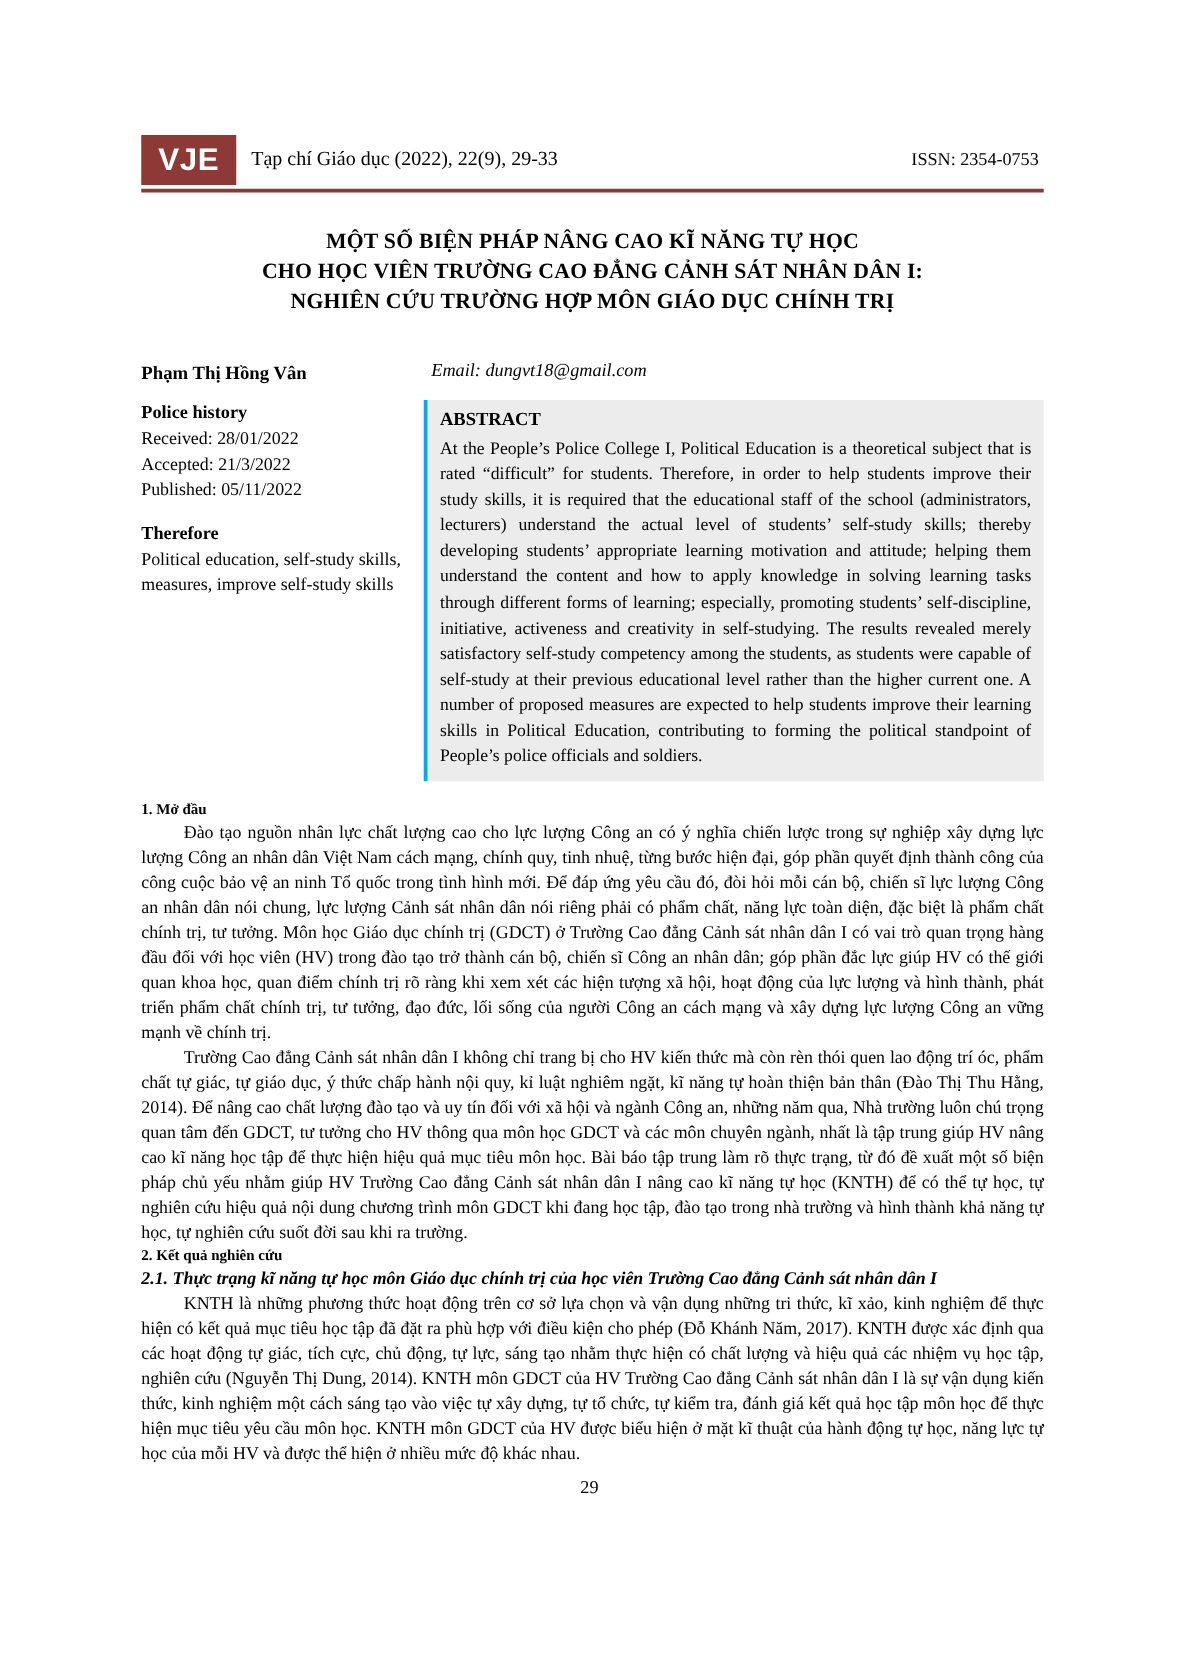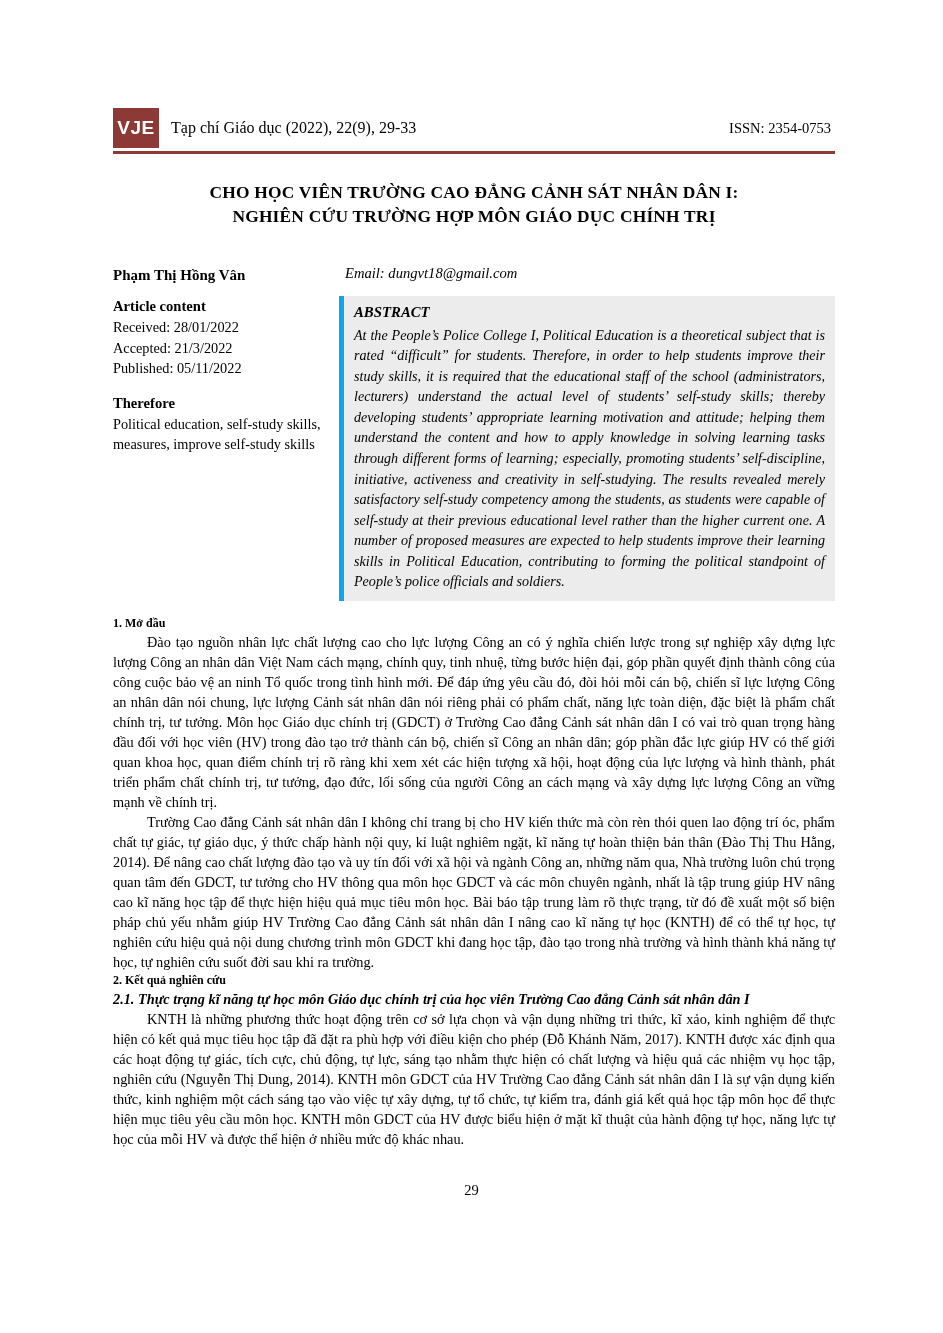--- a/index.html
+++ b/index.html
@@ -32,26 +32,26 @@
     width: 722px;
   }
 
   
   .header {
     display: flex;
     align-items: stretch;
     height: 40px;
   }
   .vje-logo {
-    width: 46px;
+    width: 76px;
     background: #8d3a36;
     color: #ffffff;
     font-family: "Liberation Sans", sans-serif;
     font-weight: bold;
-    font-size: 19px;
+    font-size: 25px;
     letter-spacing: 0.5px;
     display: flex;
     align-items: center;
     justify-content: center;
   }
   .header-meta {
     flex: 1;
     display: flex;
     align-items: center;
     justify-content: space-between;
@@ -112,26 +112,25 @@
   }
   .meta-head {
     font-weight: bold;
     font-size: 14.6px;
   }
   .meta-gap { height: 14px; }
 
   .abstract-box {
     flex: 1;
     background: #ececec;
-    border-left: 5px solid #0ea5e9;
+    border-left: 3px solid #0ea5e9;
     padding: 6px 10px 9px 10px;
     font-size: 14.1px;
     line-height: 1.46;
     text-align: justify;
-    font-style: italic;
   }
   .abstract-head {
     font-weight: bold;
     font-size: 14.8px;
     display: block;
     margin-bottom: 1px;
   }
   .abstract-body { display: block; }
 
   
@@ -178,35 +177,36 @@
     <div class="header">
       <div class="vje-logo">VJE</div>
       <div class="header-meta">
         <span class="journal-ref">Tạp chí Giáo dục (2022), 22(9), 29-33</span>
         <span class="issn">ISSN: 2354-0753</span>
       </div>
     </div>
     <div class="header-rule"></div>
 
     <div class="title-block">
+      <span class="title-line">MỘT SỐ BIỆN PHÁP NÂNG CAO KĨ NĂNG TỰ HỌC</span>
       <span class="title-line">CHO HỌC VIÊN TRƯỜNG CAO ĐẲNG CẢNH SÁT NHÂN DÂN I:</span>
       <span class="title-line">NGHIÊN CỨU TRƯỜNG HỢP MÔN GIÁO DỤC CHÍNH TRỊ</span>
     </div>
 
     <div class="author-row">
       <div class="author-name">Phạm Thị Hồng Vân</div>
       <div class="affil-block">
         <div class="affil-email">Email: dungvt18@gmail.com</div>
       </div>
     </div>
 
     <div class="meta-abstract">
 
       <div class="meta-col">
-        <div class="meta-head">Article content</div>
+        <div class="meta-head">Police history</div>
         <div>Received: 28/01/2022</div>
         <div>Accepted: 21/3/2022</div>
         <div>Published: 05/11/2022</div>
         <div class="meta-gap"></div>
         <div class="meta-head">Therefore</div>
         <div>Political education, self-study skills, measures, improve self-study skills</div>
       </div>
 
       <div class="abstract-box">
         <span class="abstract-head">ABSTRACT</span>

